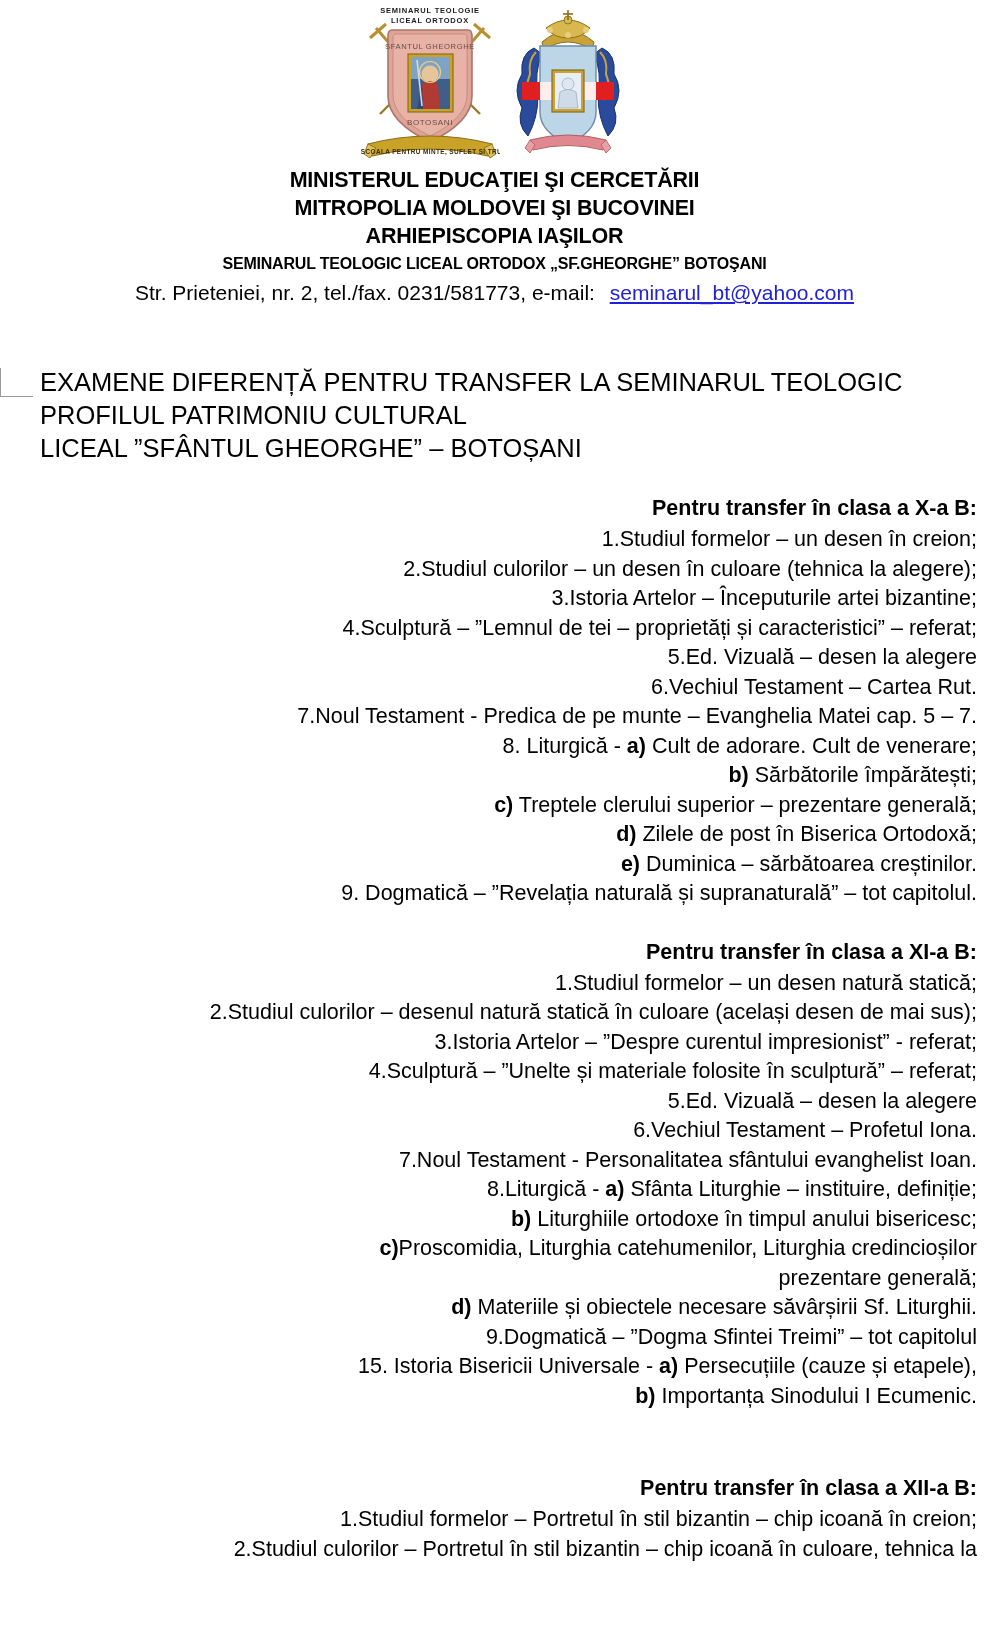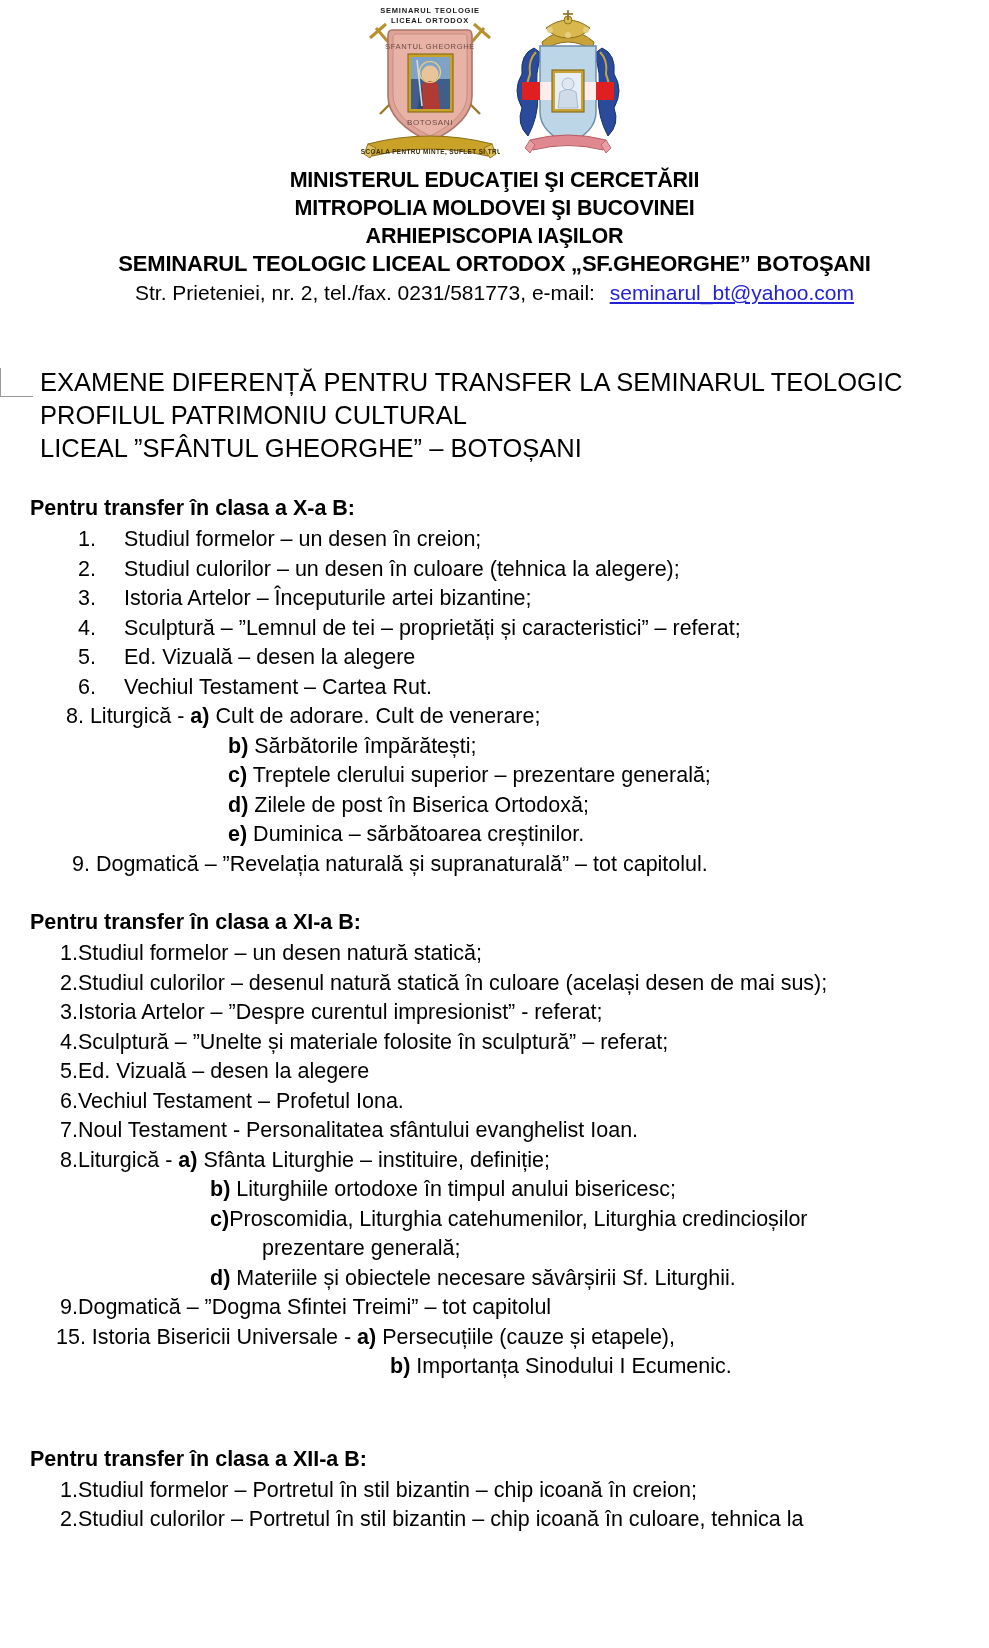--- a/index.html
+++ b/index.html
@@ -52,21 +52,21 @@
     margin-top: 2px;
   }
   .hline {
     font-weight: bold;
     font-size: 21.5px;
     line-height: 28px;
     letter-spacing: -0.2px;
     white-space: nowrap;
   }
   .hline.school {
-    font-size: 22px;
+    font-size: 16px;
   }
   .addr {
     font-size: 21px;
     line-height: 30px;
     font-weight: normal;
     white-space: nowrap;
   }
   .email {
     color: #2121d6;
     text-decoration: underline;
@@ -82,20 +82,21 @@
     padding: 0 40px;
   }
 
   
   .body-area {
     margin-top: 26px;
     padding-left: 30px;
     padding-right: 12px;
     font-size: 21.5px;
     line-height: 29.5px;
+    text-align: right;
   }
   .sec-head {
     font-weight: bold;
     font-size: 21.5px;
     line-height: 34px;
     margin-top: 0;
   }
   .gap { height: 26px; }
   .gap-big { height: 60px; }
 
@@ -219,20 +220,21 @@
 <div class="body-area">
 
   <div class="sec-head">Pentru transfer în clasa a X-a B:</div>
   <div class="ol-wide">
     <div class="row"><span class="num-wide">1.</span><span>Studiul formelor – un desen în creion;</span></div>
     <div class="row"><span class="num-wide">2.</span><span>Studiul culorilor – un desen în culoare (tehnica la alegere);</span></div>
     <div class="row"><span class="num-wide">3.</span><span>Istoria Artelor – Începuturile artei bizantine;</span></div>
     <div class="row"><span class="num-wide">4.</span><span>Sculptură – ”Lemnul de tei – proprietăți și caracteristici” – referat;</span></div>
     <div class="row"><span class="num-wide">5.</span><span>Ed. Vizuală – desen la alegere</span></div>
     <div class="row"><span class="num-wide">6.</span><span>Vechiul Testament – Cartea Rut.</span></div>
+    <div class="row"><span class="num-wide">7.</span><span>Noul Testament - Predica de pe munte – Evanghelia Matei cap. 5 – 7.</span></div>
   </div>
   <div class="row item-8"><span>8.  Liturgică - </span><b class="lt">a)</b><span> Cult de adorare. Cult de venerare;</span></div>
   <div class="sub"><b class="lt">b)</b><span> Sărbătorile împărătești;</span></div>
   <div class="sub"><b class="lt">c)</b><span> Treptele clerului superior – prezentare generală;</span></div>
   <div class="sub"><b class="lt">d)</b><span> Zilele de post în Biserica Ortodoxă;</span></div>
   <div class="sub"><b class="lt">e)</b><span> Duminica – sărbătoarea creștinilor.</span></div>
   <div class="row item-9">9. Dogmatică – ”Revelația naturală și supranaturală” – tot capitolul.</div>
 
   <div class="gap"></div>
 

